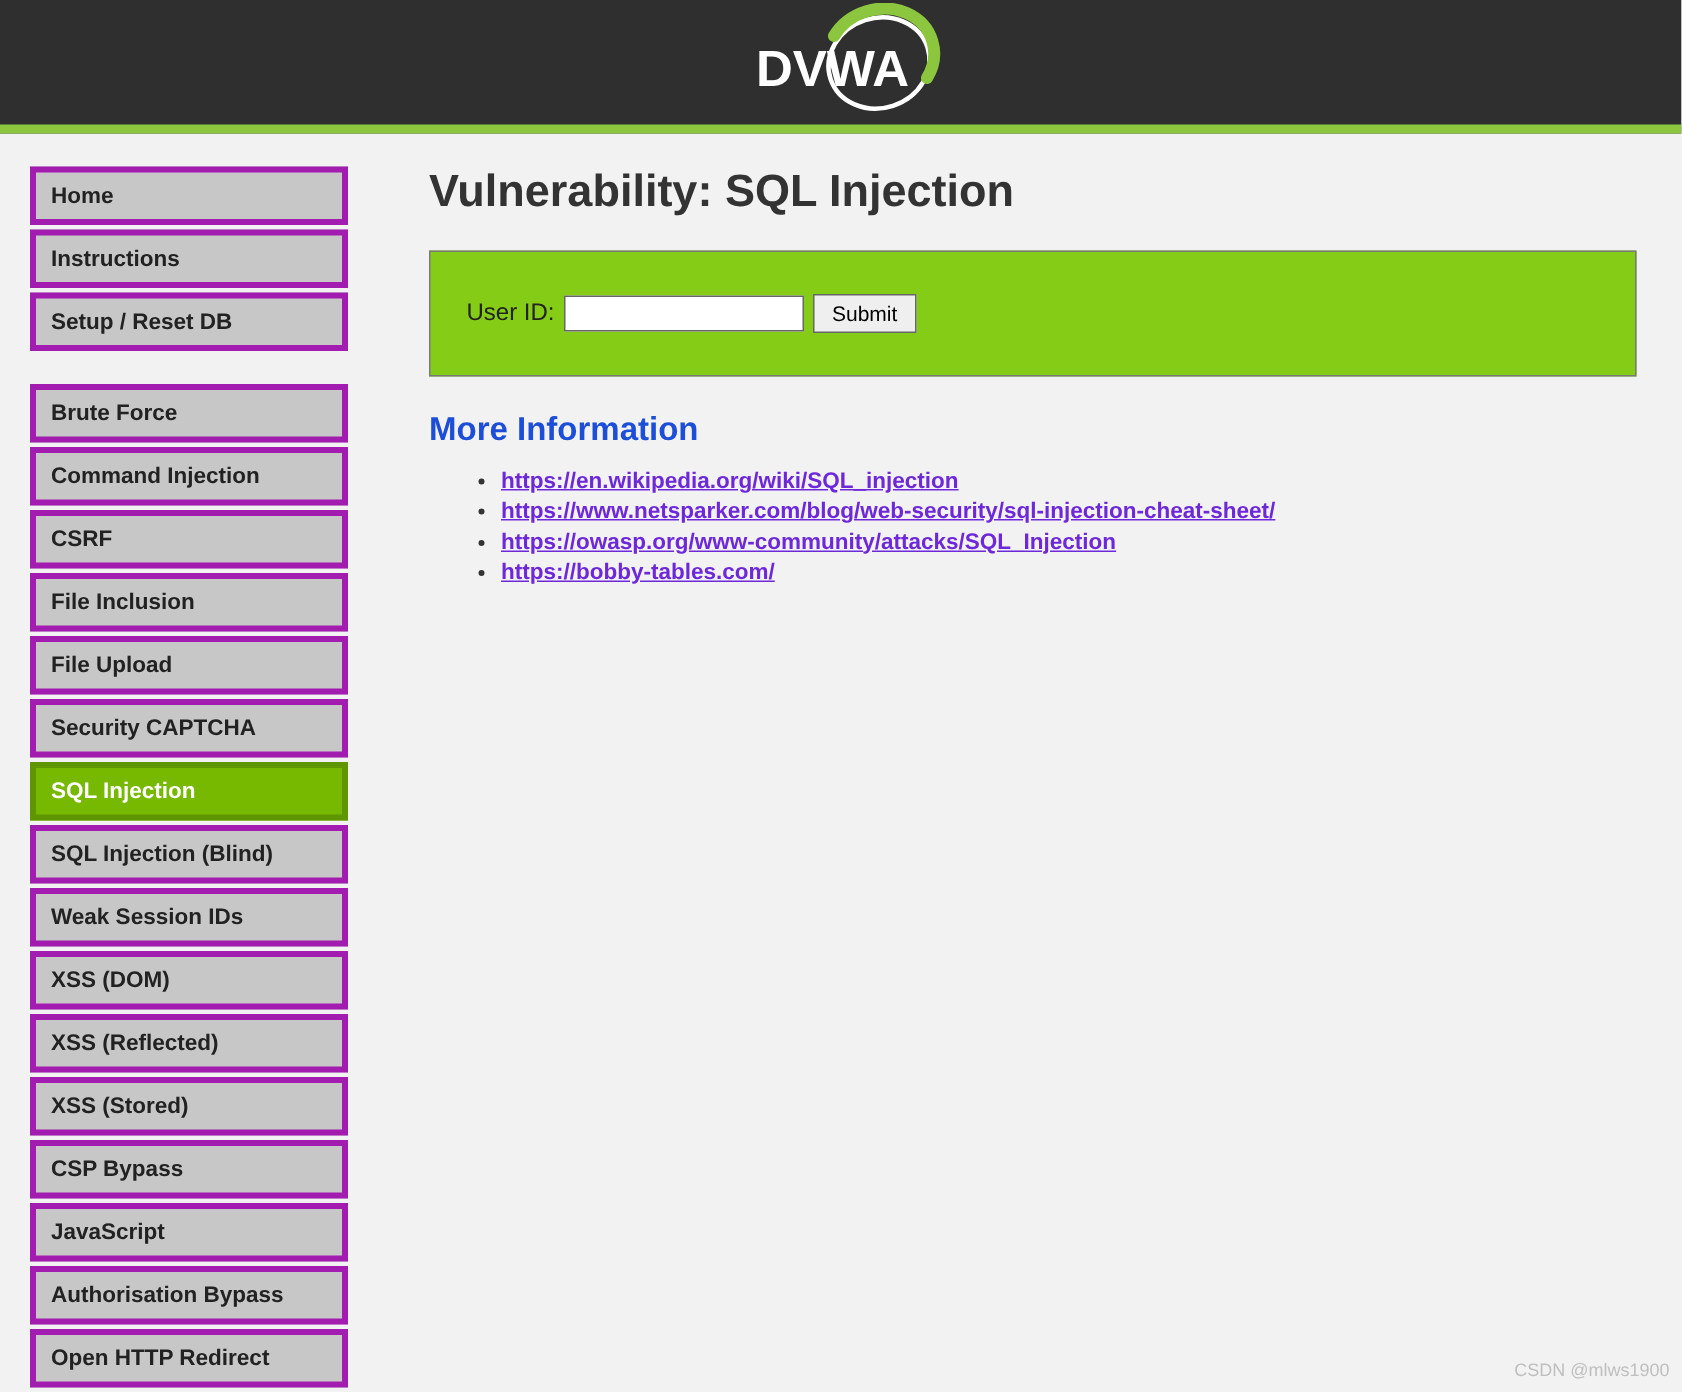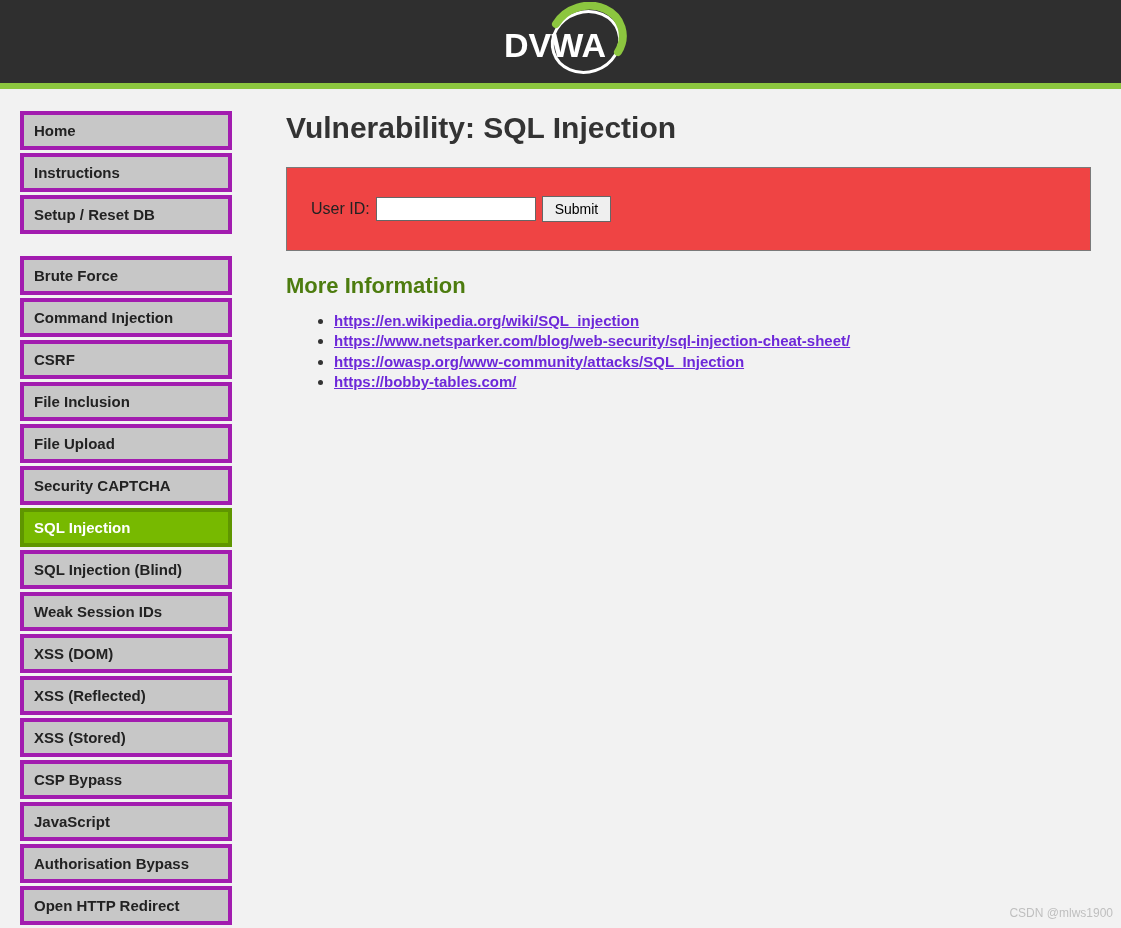--- a/index.html
+++ b/index.html
@@ -61,21 +61,21 @@
       padding: 0 30px 0 50px;
     }
     h1.page-title {
       font-size: 30px;
       font-weight: bold;
       color: #333;
       margin-bottom: 22px;
     }
     .form-box {
       border: 1px solid #7a7a7a;
-      background: #ef4444;
+      background: #84cc16;
       padding: 28px 24px;
       margin-bottom: 22px;
     }
     .form-row {
       display: flex;
       align-items: center;
       gap: 6px;
       font-size: 16px;
     }
     .form-row label { color: #222; }
@@ -92,21 +92,21 @@
       padding: 0 12px;
       font-size: 14px;
       border: 1px solid #666;
       background: #efefef;
       cursor: pointer;
       text-align: center;
     }
     h2.section-title {
       font-size: 22px;
       font-weight: bold;
-      color: #4d7c0f;
+      color: #1d4ed8;
       margin-bottom: 12px;
     }
     ul.links {
       list-style: disc;
       padding-left: 48px;
     }
     ul.links li {
       font-size: 15px;
       line-height: 1.35;
     }

